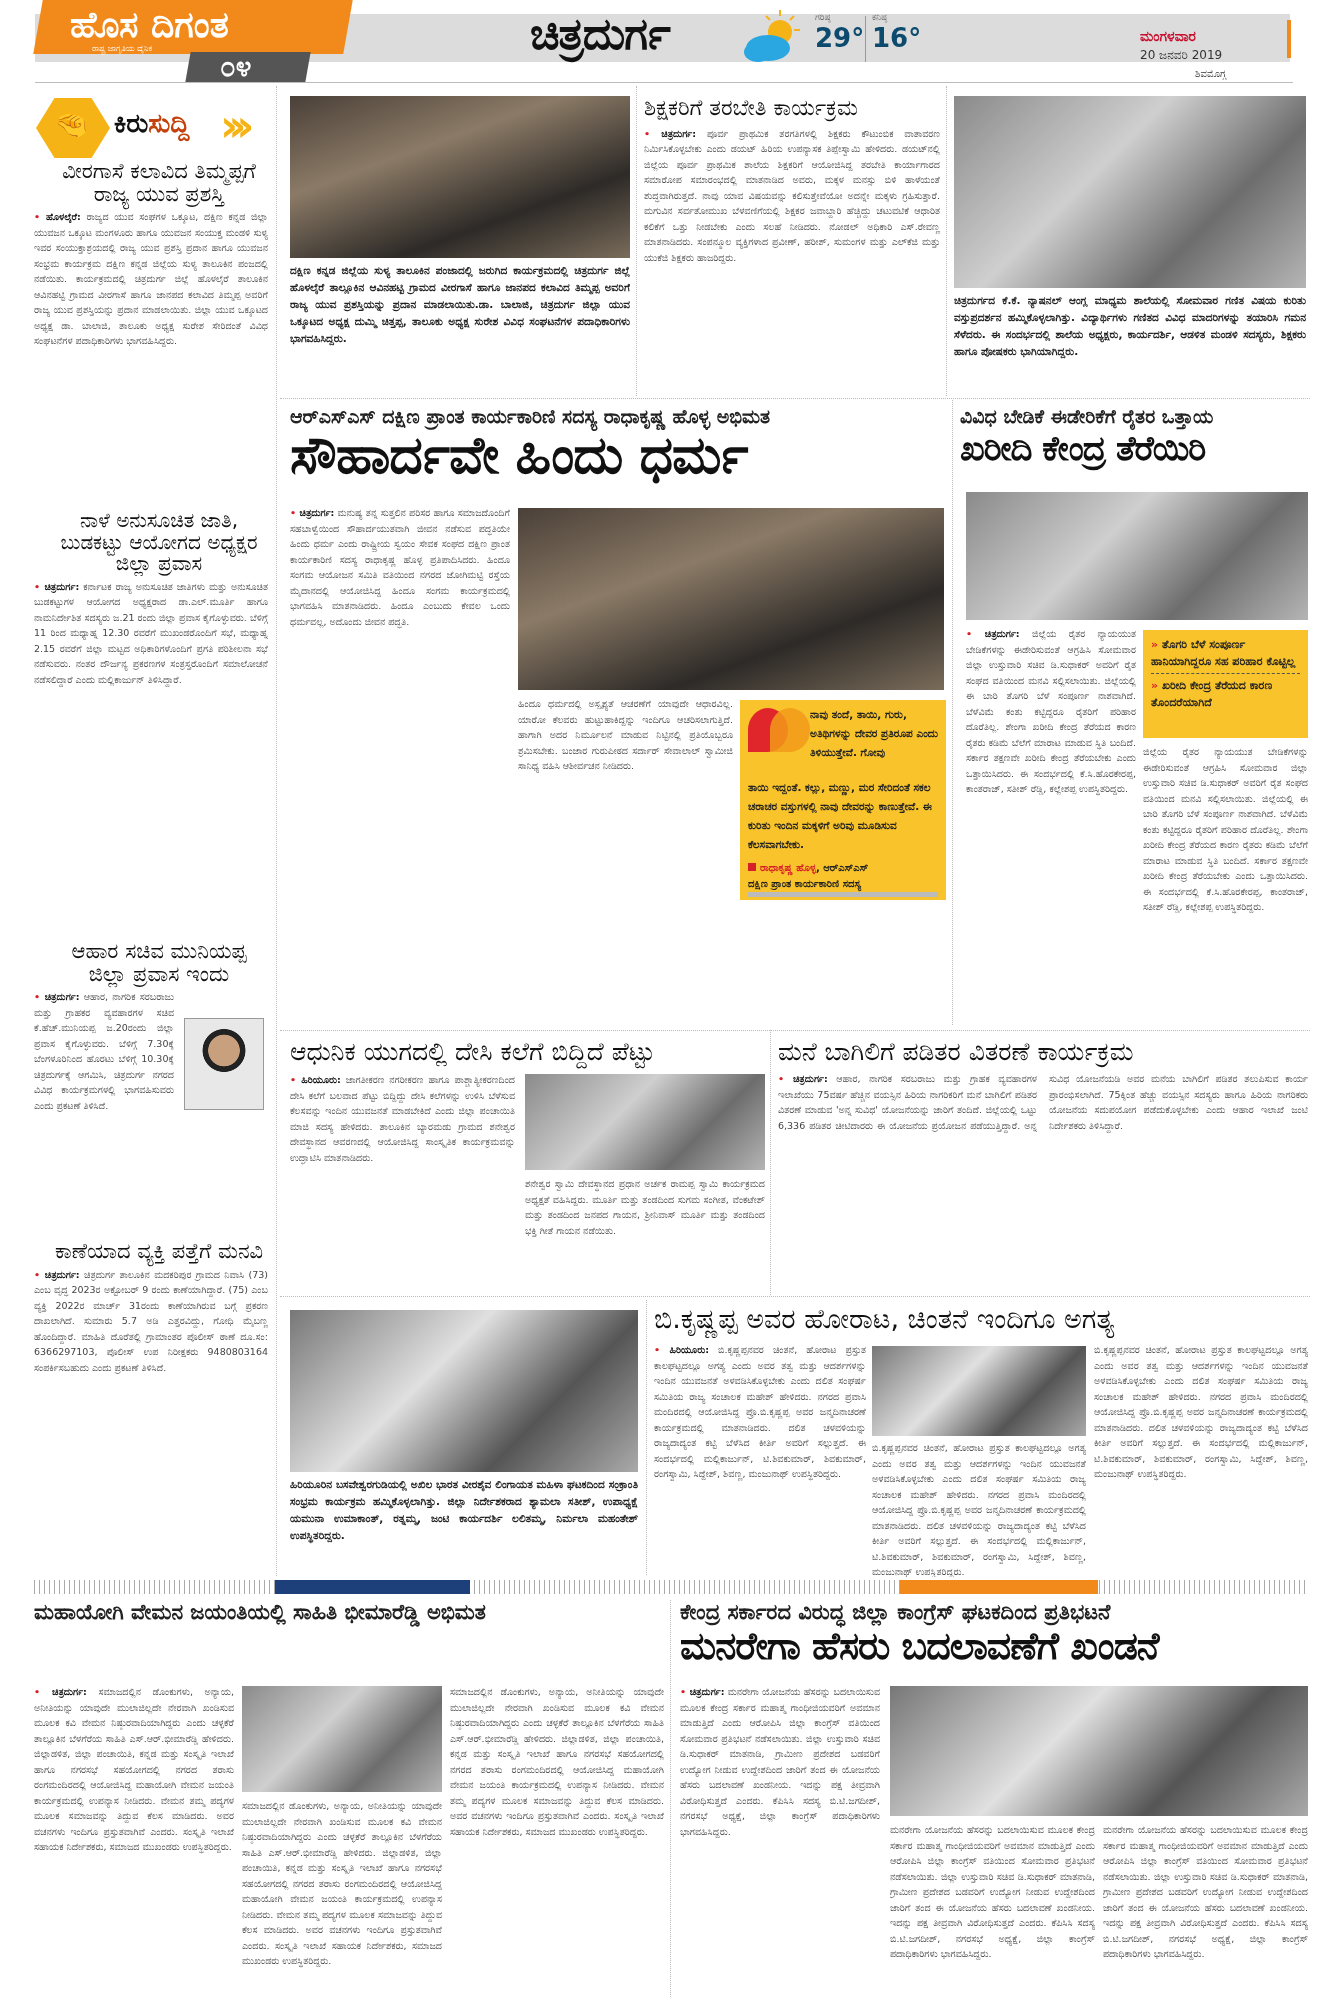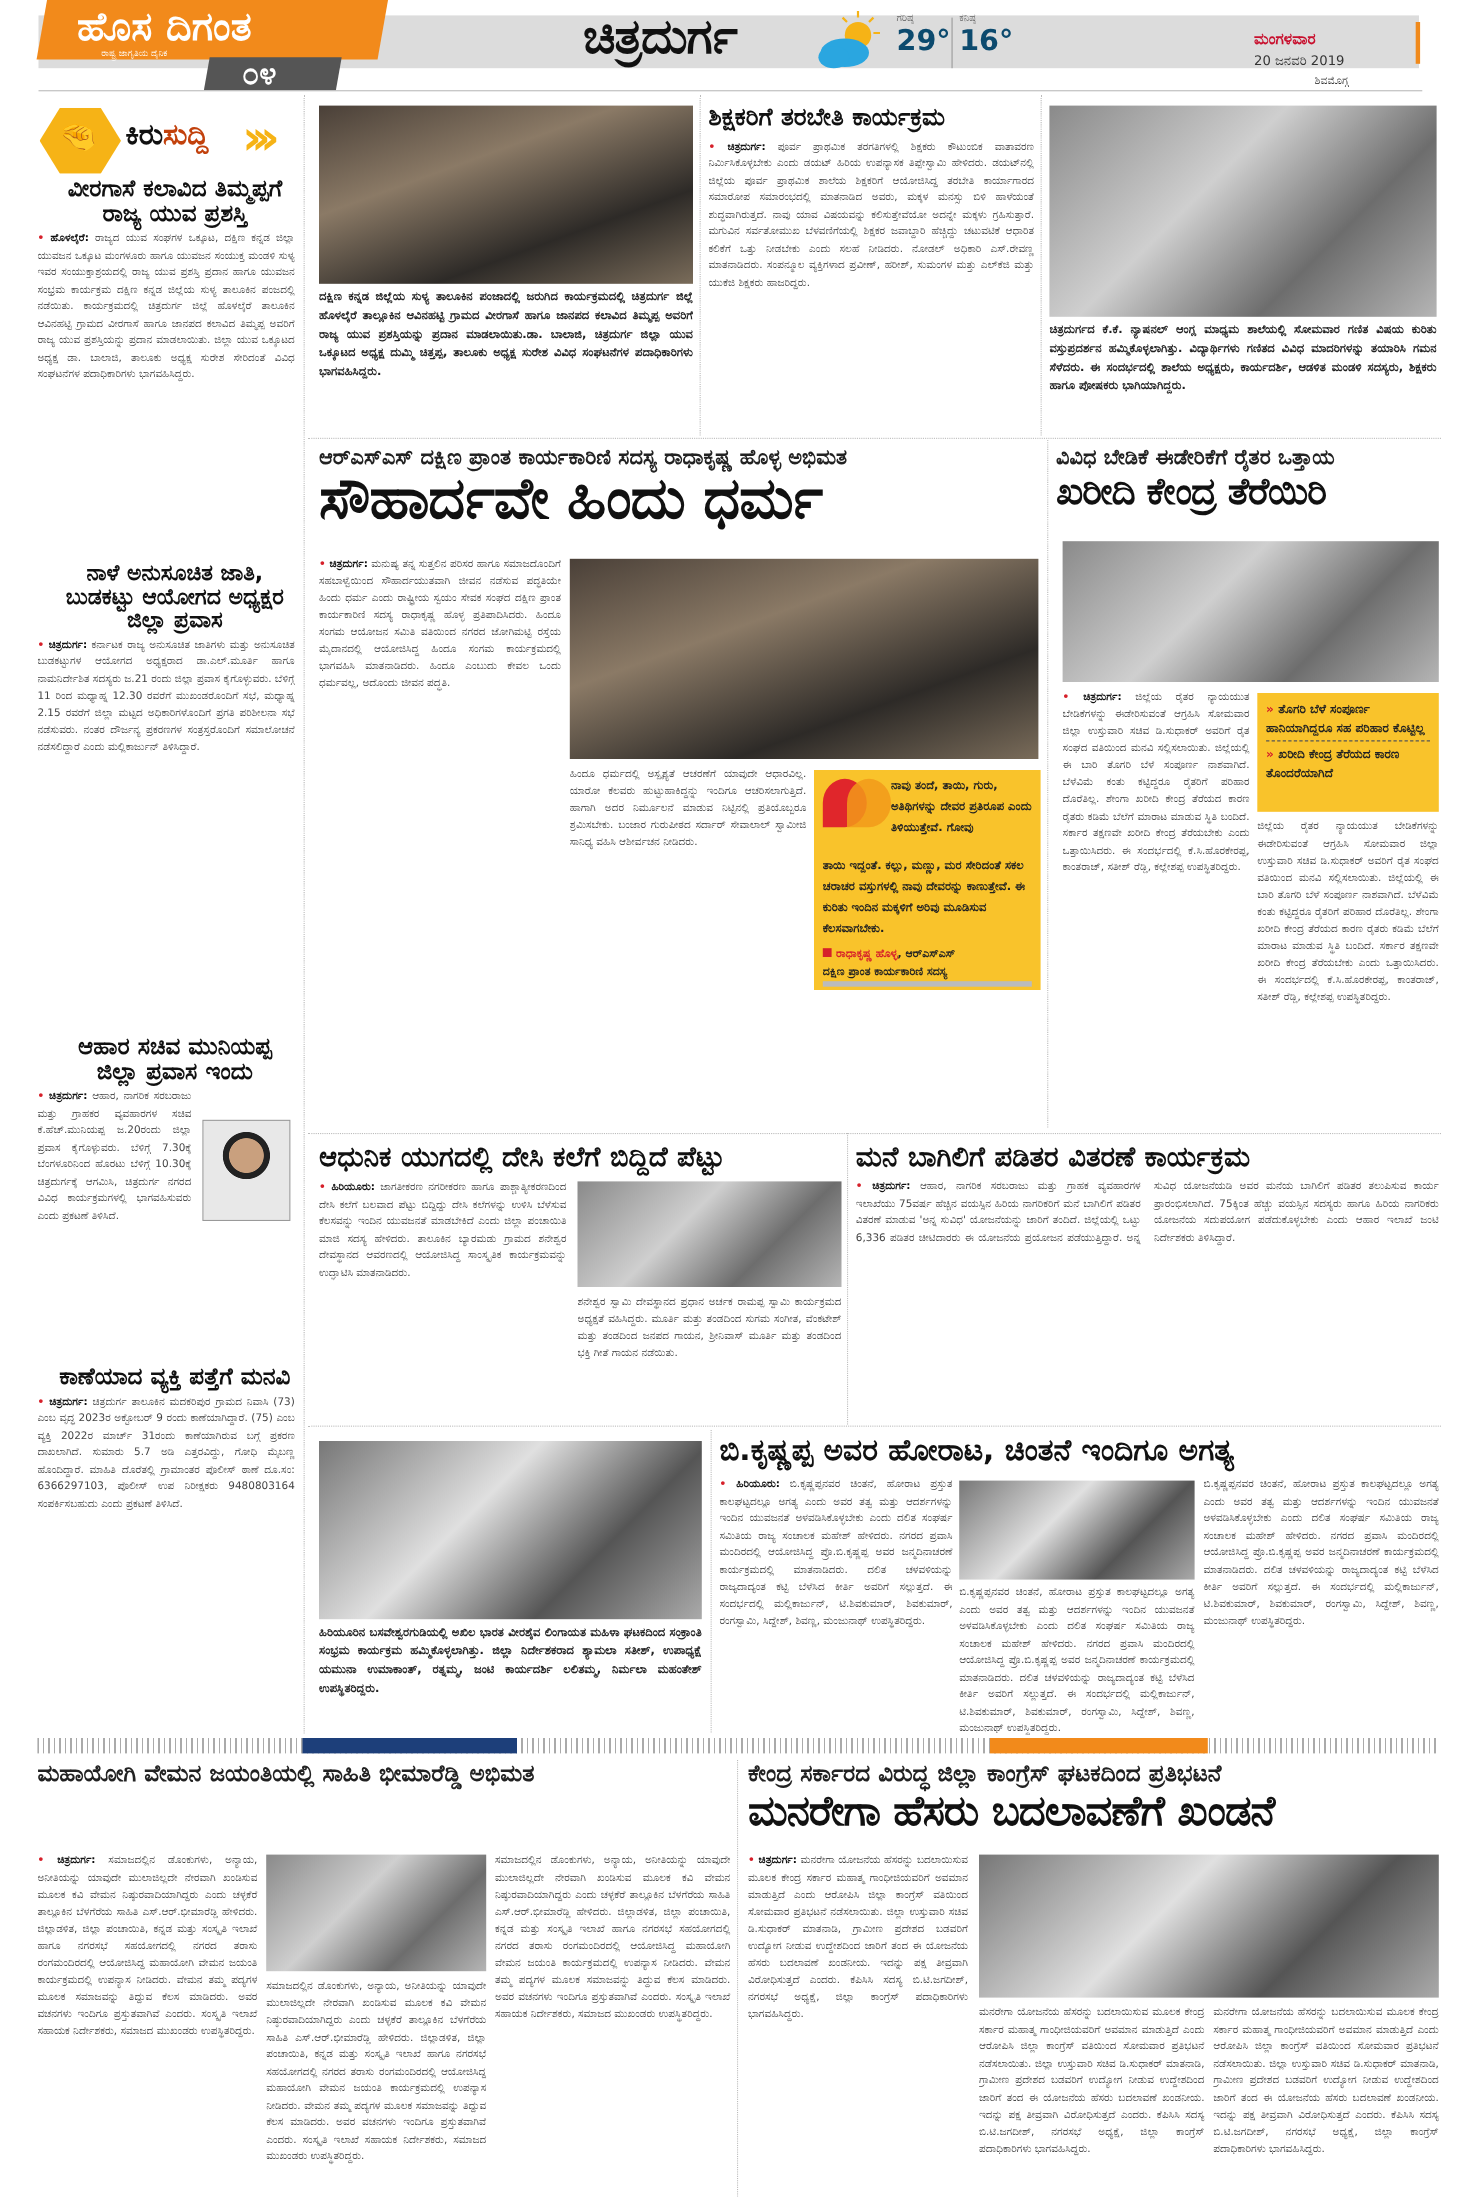--- a/index.html
+++ b/index.html
@@ -24,21 +24,21 @@
   .edition-label { left: 1195px; top: 68px; font-size: 10px; color: #333; }
   .rule { background: #bbb; height: 1px; }
   .vrule { width: 0; border-left: 1px dotted #bbb; }
   .hdotted { height: 0; border-top: 1px dotted #bbb; }
   .kiru-hex { left: 36px; top: 98px; width: 74px; height: 60px; background: #f6b316; clip-path: polygon(25% 0, 75% 0, 100% 50%, 75% 100%, 25% 100%, 0 50%); }
   .kiru-hand { left: 54px; top: 108px; font-size: 28px; }
   .kiru-text { left: 114px; top: 108px; font-size: 26px; font-weight: bold; color: #111; }
   .kiru-text span { color: #c2410c; }
   .kiru-chev { left: 220px; top: 100px; font-size: 44px; color: #f6b316; font-weight: bold; letter-spacing: -10px; }
 
-  .hl { font-weight: bold; color: #111; line-height: 1.08; }
+  .hl { font-weight: normal; color: #111; line-height: 1.08; }
   .hl-right { text-align: center; margin-left: 16px; }
   .body { font-size: 9.5px; line-height: 15.5px; color: #444; text-align: justify; }
   .dateline { font-weight: bold; color: #111; }
   .dateline::before { content: "• "; color: #d6202a; }
 
   .photo { background: linear-gradient(135deg,#8a8a8a,#cfcfcf 40%,#6d6d6d 70%,#b5b5b5); }
   .photo.dark { background: linear-gradient(160deg,#4a4038,#8b7a66 35%,#2d2a27 70%,#7a6c5a); }
   .photo.bw { background: linear-gradient(135deg,#777,#e0e0e0 40%,#555 70%,#aaa); }
   .mugshot { background: radial-gradient(circle at 50% 35%,#c9a07e 0 22%,#222 23% 30%,#e8e8e8 31%); border: 1px solid #999; }
 

